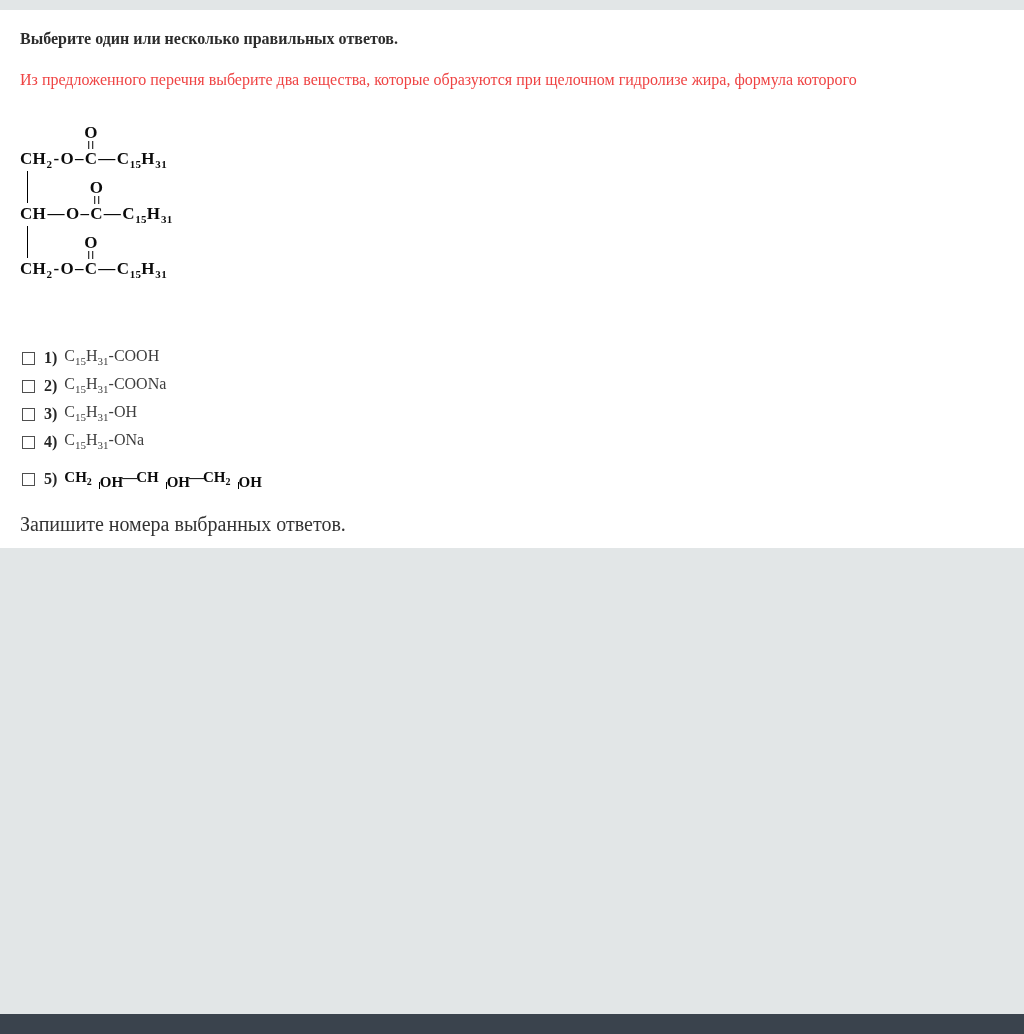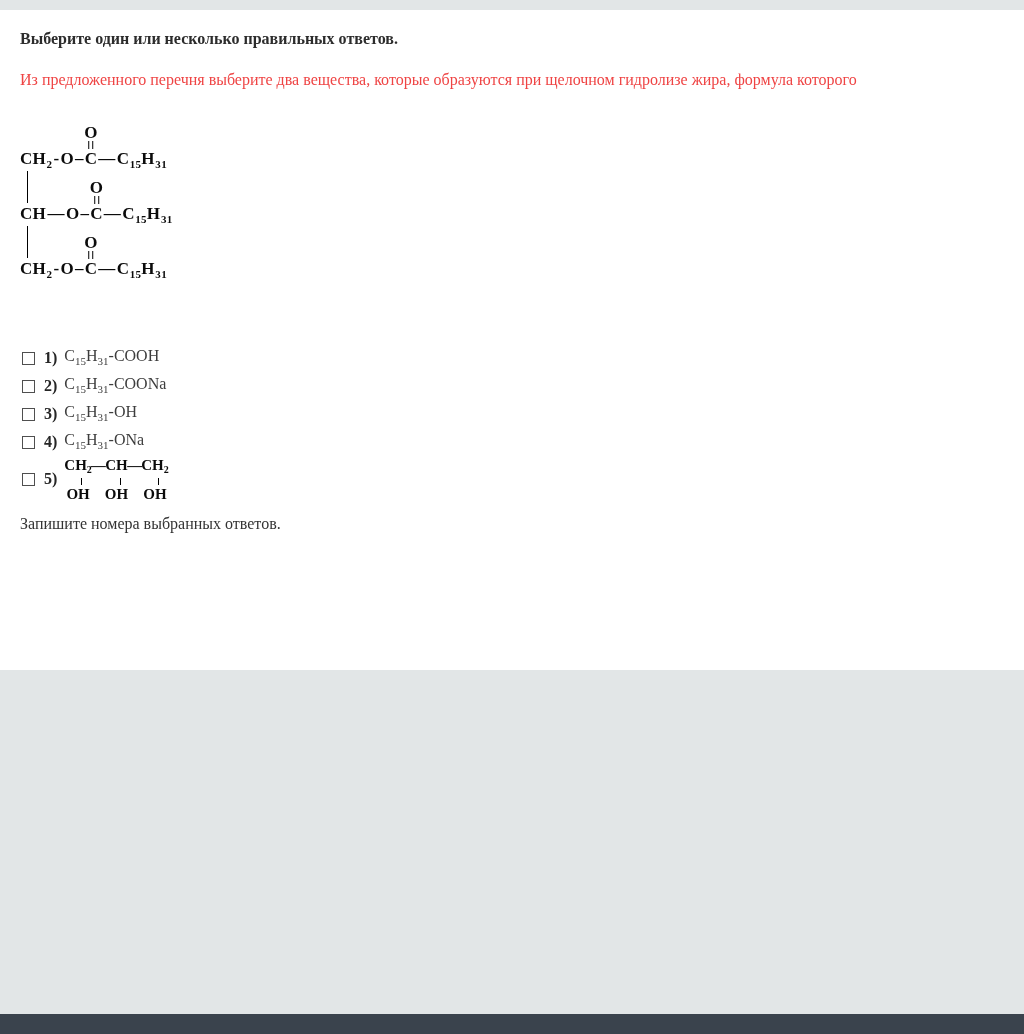--- a/index.html
+++ b/index.html
@@ -6,37 +6,37 @@
   html, body { width: 1024px; height: 1034px; overflow: hidden; }
   body {
     font-family: "Liberation Serif", serif;
     background: #e2e6e7;
     position: relative;
   }
 
   
   .top-strip { position: absolute; left: 0; top: 0; width: 1024px; height: 10px; }
   .panel {
-    position: absolute; left: 0; top: 10px; width: 1024px; height: 660px;
+    position: absolute; left: 0; top: 10px; width: 1024px; height: 538px;
     background: #ffffff;
   }
   .bottom-bar { position: absolute; left: 0; top: 1014px; width: 1024px; height: 20px; background: #3a434d; }
 
   
   .title {
     margin: 19px 20px 0 20px;
     font-size: 16px; line-height: 20px; font-weight: bold; color: #2c2c2c;
   }
   .prompt {
     margin: 21px 20px 0 20px;
     font-size: 16px; line-height: 20px; color: #ef4444;
   }
   .answer-note {
     margin: 12px 20px 0 20px;
-    font-size: 16px; line-height: 20px; color: #333333;
+    font-size: 20px; line-height: 20px; color: #333333;
   }
 
   
   .fat {
     position: relative;
     margin: 24px 0 0 20px;
     width: 300px; height: 170px;
   }
   .frow {
     position: absolute; left: 0;
@@ -75,21 +75,21 @@
     margin: 0 9px 0 2px; cursor: pointer;
   }
   .onum { font-weight: bold; color: #262626; margin-right: 7px; font-size: 16px; }
   .oform sub { font-size: 11px; vertical-align: -4px; }
 
   
   .gly {
     display: inline-flex; align-items: flex-start;
     font-size: 15px; line-height: 16px; font-weight: bold; color: #0b0b0b;
   }
-  .gcol { display: inline-flex; flex-direction: column; align-items: center; }
+  .gcol { display: inline-flex; flex-direction: row; align-items: flex-end; }
   .gtop sub { font-size: 10px; font-weight: bold; vertical-align: -3px; }
   .gbar { height: 7px; width: 0; border-left: 1.5px solid #000; margin: 0 0 1px 7px; }
   .gbond { margin: 0 -1px; }
 </style>
 </head>
 <body style="background: rgb(226, 230, 231);">
 
 <div class="top-strip"></div>
 
 <div class="panel" style="background: rgb(255, 255, 255);">

